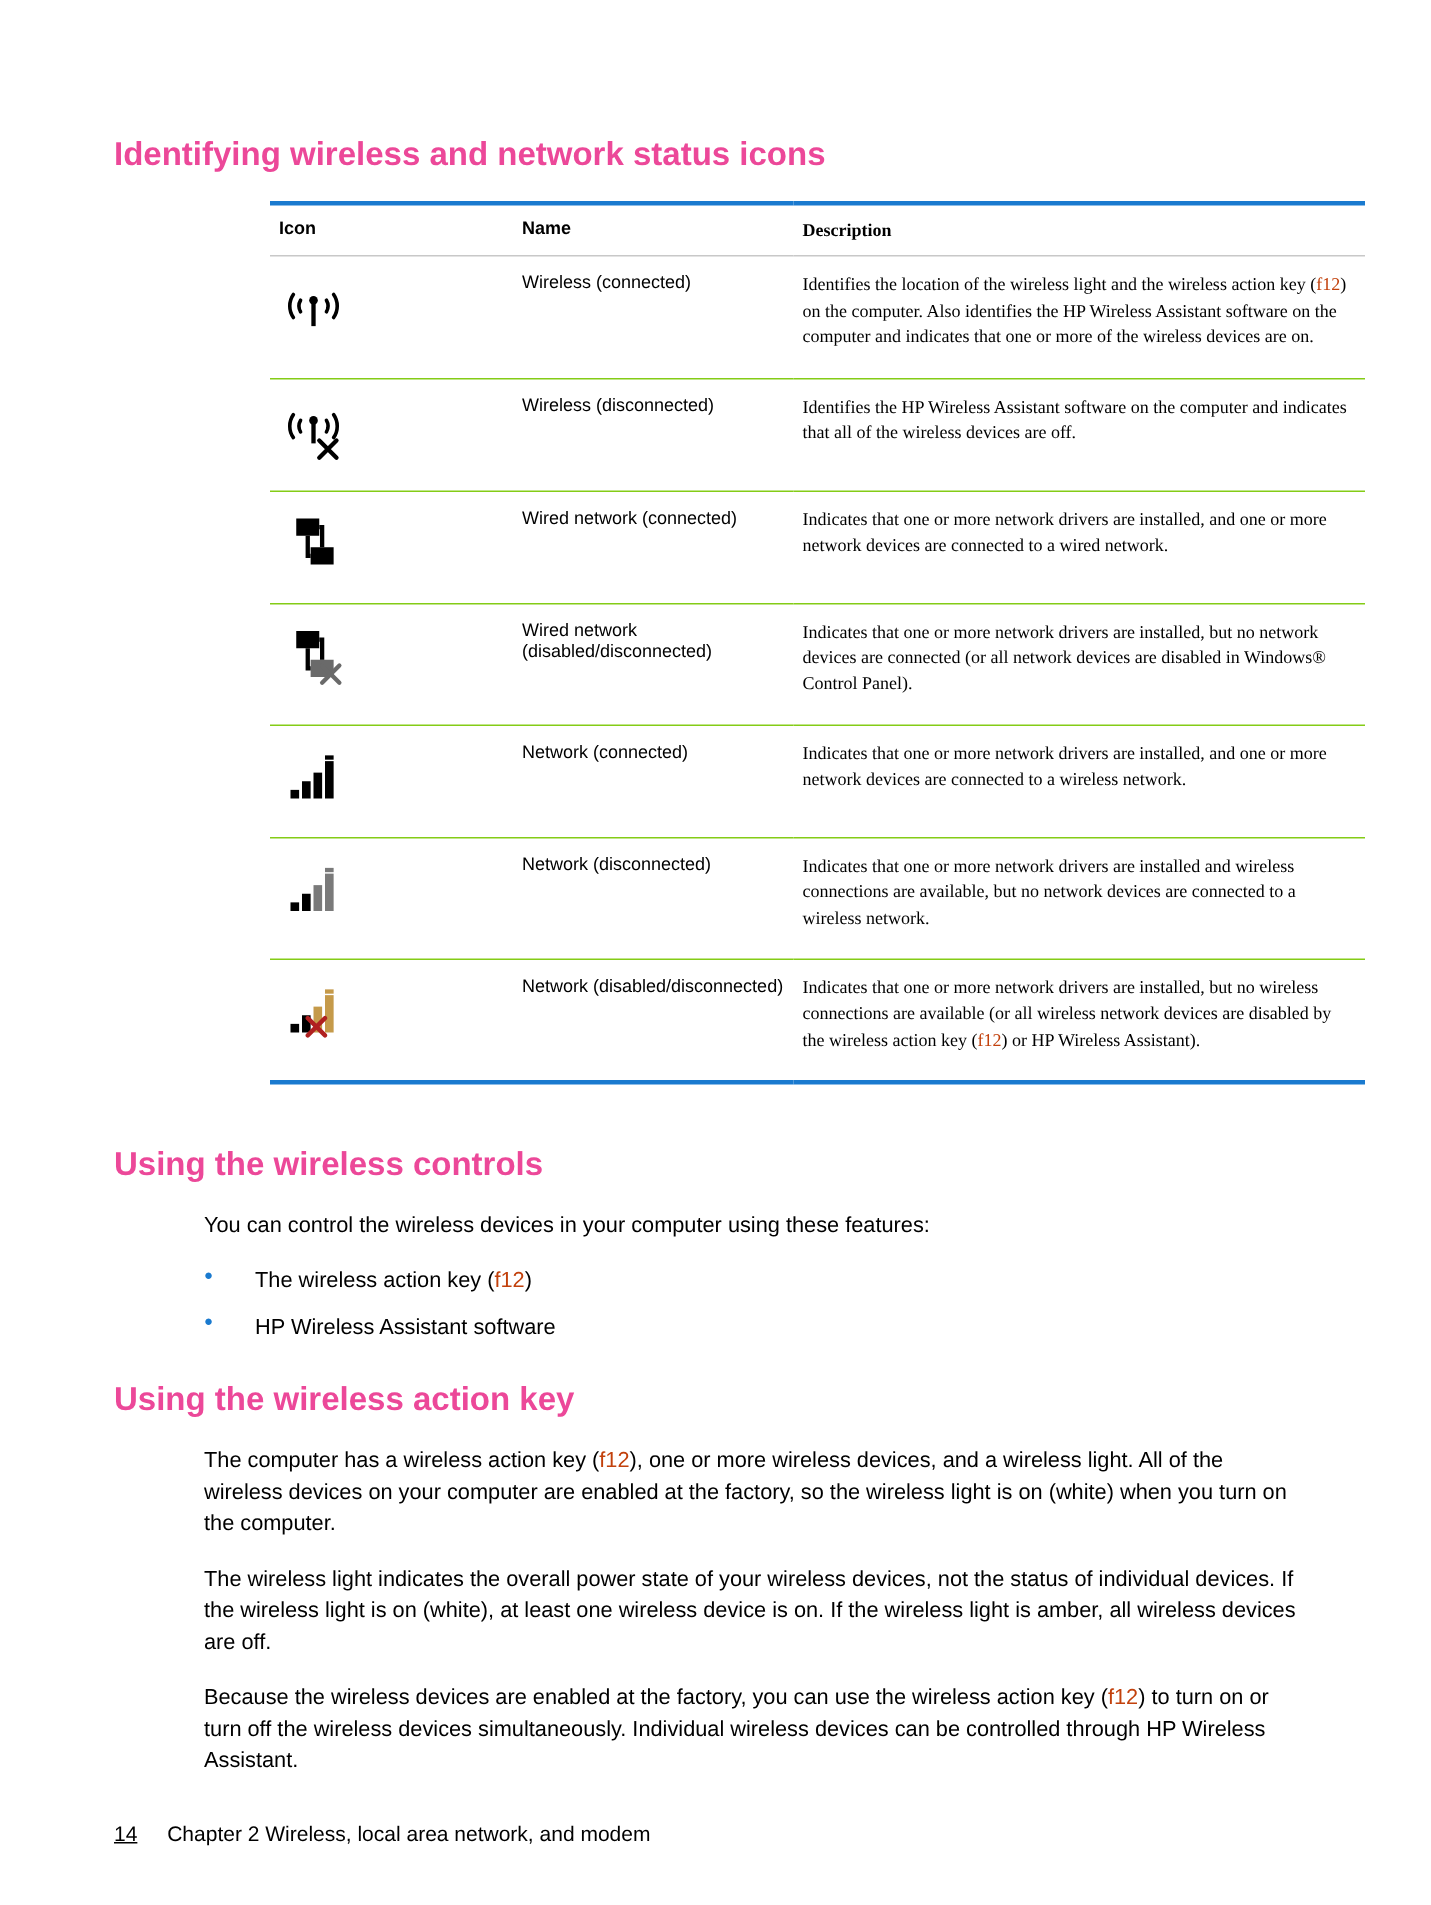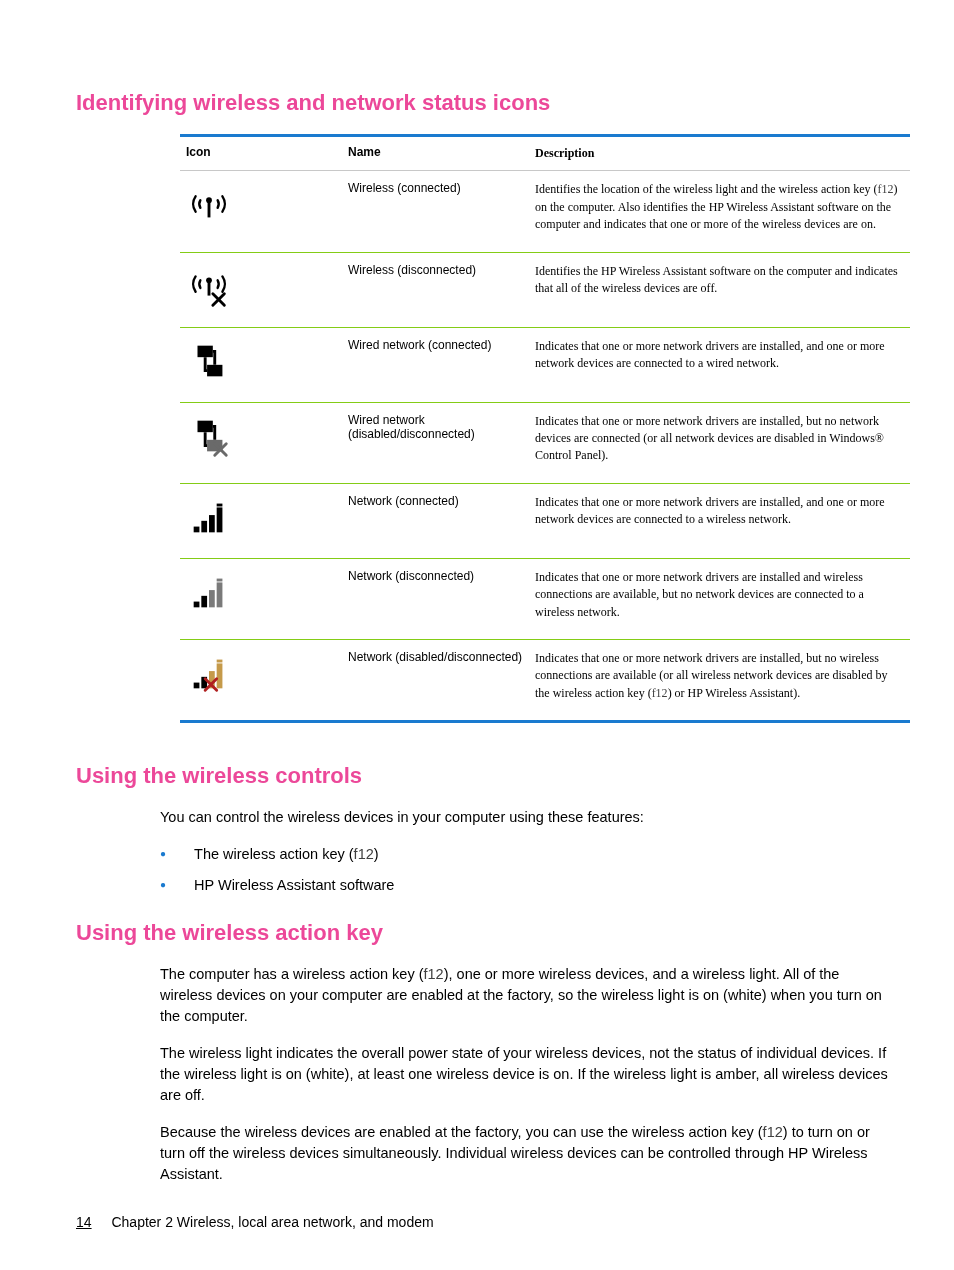--- a/index.html
+++ b/index.html
@@ -42,36 +42,35 @@
       font-size: 12px;
       padding: 10px 6px 18px 6px;
       vertical-align: top;
     }
     .icon-table tr:not(:last-child) td {
       border-bottom: 1px solid #84cc16;
     }
     .icon-table .col-icon { width: 150px; }
     .icon-table .col-name { width: 175px; }
     .icon-table .col-desc { line-height: 1.45; font-family: Liberation Serif, serif; }
-    .hpkey { color: #404040; }
+    .hpkey { color: #c2410c; }
     .body-text {
-      margin-left: 84px;
+      margin-left: 60px;
       width: 730px;
       font-size: 14.5px;
       line-height: 1.45;
     }
     .body-text p { margin: 0 0 16px 0; }
     ul.bullets {
       list-style: none;
       padding-left: 0;
       margin: 6px 0 24px 0;
     }
     ul.bullets li {
       display: flex;
-      align-items: center;
       margin: 10px 0;
     }
     ul.bullets li::before {
       content: "●";
       color: #1a7acf;
       font-size: 10px;
       margin-right: 28px;
     }
     .footer {
       position: absolute;

